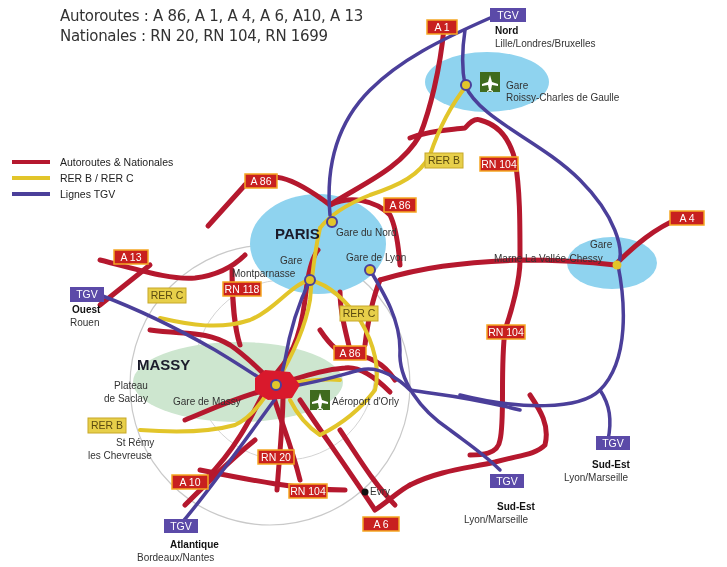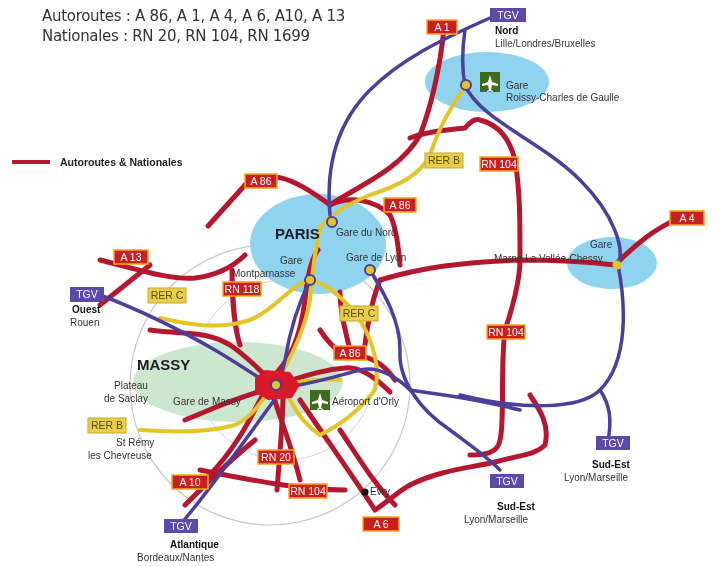--- a/index.html
+++ b/index.html
@@ -1,22 +1,22 @@
 <!DOCTYPE html>
 <html><head>
 <meta charset="utf-8">
 <style>
   html, body { margin:0; padding:0; background:#ffffff; }
   body { width:727px; height:567px; position:relative; overflow:hidden; font-family:"Liberation Sans", sans-serif; }
   .header { position:absolute; left:42px; top:6px; font-size:15px; color:#333; line-height:20px; font-family:"DejaVu Sans", sans-serif; letter-spacing:-0.3px; }
-  .header div { white-space:nowrap; }
+  .header div { white-space:nowrap;margin-left:18px; }
   .legend { position:absolute; left:12px; top:154px; }
   .legend-row { display:flex; align-items:center; height:16px; }
   .legend-swatch { width:38px; height:4px; margin-right:10px; }
-  .legend-label { font-size:10.5px; font-weight:bold; color:#222; font-family:"Liberation Sans", sans-serif; }
+  .legend-label { font-size:10.5px; font-weight:normal; color:#222; font-family:"Liberation Sans", sans-serif; }
   svg { position:absolute; left:0; top:0; }
   .sign { font-family:"Liberation Sans", sans-serif; font-size:10.5px; fill:#fff; }
   .sign-dark { font-family:"Liberation Sans", sans-serif; font-size:10.5px; fill:#5a4a10; }
   .place { font-family:"Liberation Sans", sans-serif; font-size:10px; fill:#333; }
   .place-b { font-family:"Liberation Sans", sans-serif; font-size:10px; fill:#111; font-weight:bold; }
   .big { font-family:"Liberation Sans", sans-serif; font-size:15px; font-weight:bold; fill:#1b1b2a; }
 </style>
 </head>
 <body>
 
@@ -255,13 +255,21 @@
   <text class="place" x="116" y="446">St Rémy</text>
   <text class="place" x="88" y="459">les Chevreuse</text>
   <text class="place" x="370" y="495">Evry</text>
 </svg>
 
 <div class="legend">
   <div class="legend-row">
     <span class="legend-swatch" style="background:#b5182e"></span>
     <span class="legend-label">Autoroutes &amp; Nationales</span>
   </div>
+  <div class="legend-row">
+    <span class="legend-swatch" style="background:#e2c52a"></span>
+    <span class="legend-label">RER B / RER C</span>
+  </div>
+  <div class="legend-row">
+    <span class="legend-swatch" style="background:#4b3f9a"></span>
+    <span class="legend-label">Lignes TGV</span>
+  </div>
 </div>
 
 </body></html>

